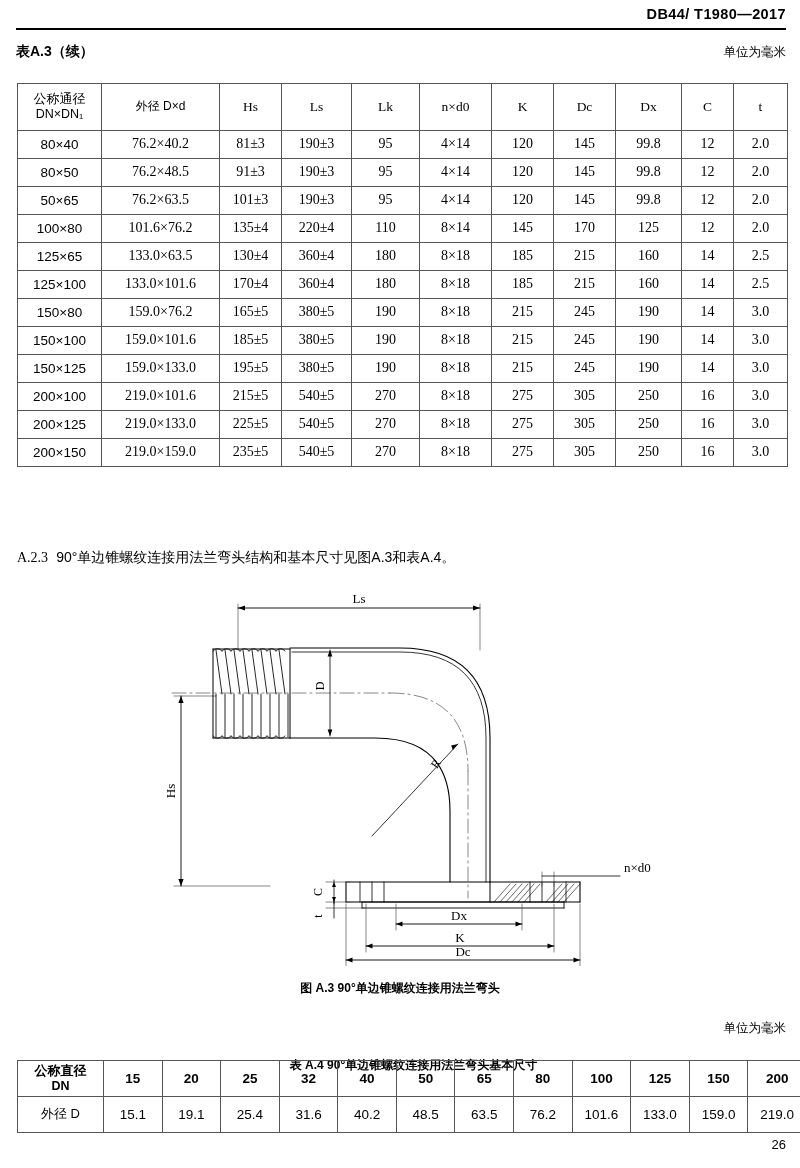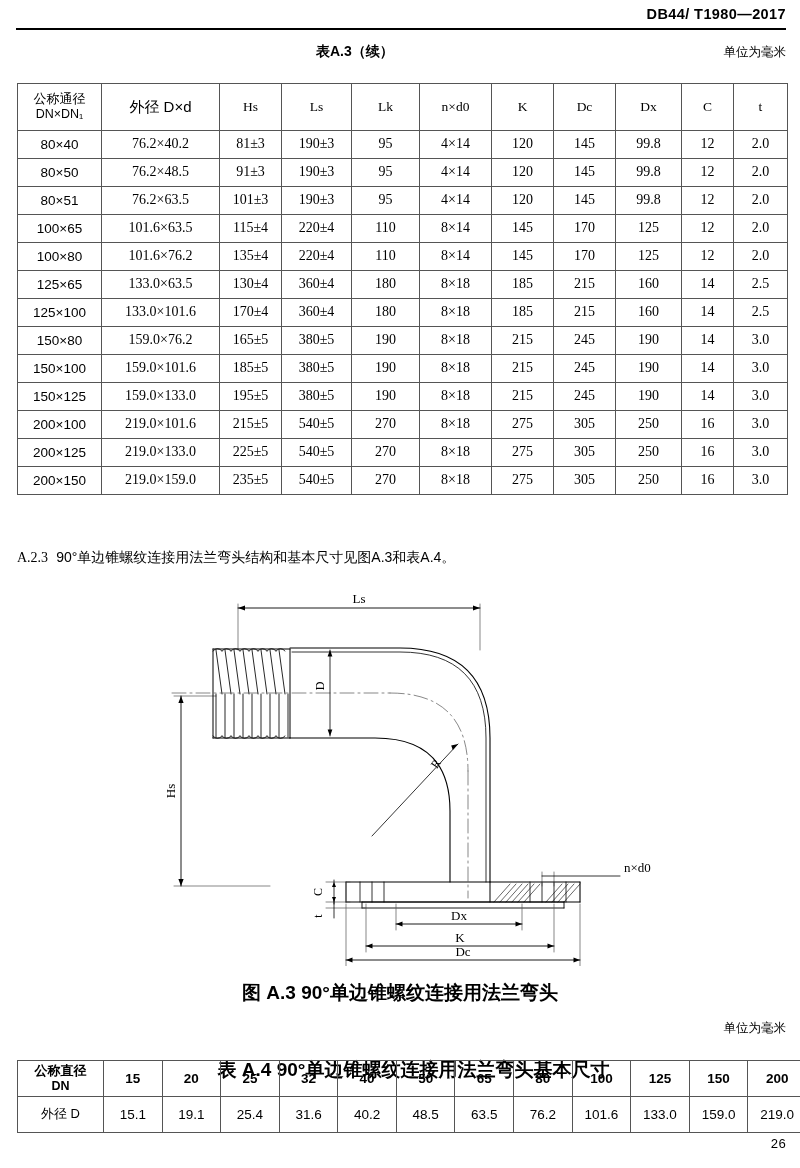--- a/index.html
+++ b/index.html
@@ -46,21 +46,21 @@
     font-size: 14px;
     font-weight: bold;
     white-space: nowrap;
   }
   .unit-note {
     font-family: "Liberation Serif", serif;
     font-size: 12.5px;
     white-space: nowrap;
   }
   #cap-a3 { top: 43px; }
-  #cap-a3 .tbl-title { margin-left: 300px; }
+  #cap-a3 .tbl-title { }
 
   
   table.grid {
     position: absolute;
     border-collapse: collapse;
     table-layout: fixed;
     padding-left: 28px;
   }
   table.grid th, table.grid td {
     border: 1px solid #555;
@@ -89,21 +89,21 @@
   #table-a3 .hz {
     font-family: "Liberation Sans", "DejaVu Sans", sans-serif;
     font-size: 13px;
   }
   #table-a3 .hz-sub {
     display: block;
     font-size: 12.5px;
   }
   #table-a3 .mixhz {
     font-family: "Liberation Sans", "DejaVu Sans", sans-serif;
-    font-size: 15px;
+    font-size: 12px;
   }
   #table-a3 td.num {
     font-family: "Liberation Serif", "DejaVu Serif", serif;
     font-size: 14px;
   }
   #table-a3 td.dn {
     font-family: "Liberation Sans", "DejaVu Sans", sans-serif;
     font-size: 13.5px;
   }
 
@@ -125,21 +125,21 @@
     width: 520px; height: 380px;
   }
   #figure-a3 svg { display: block; }
 
   
   .center-cap {
     position: absolute;
     left: 0; right: 0;
     text-align: center;
     font-family: "Liberation Sans", "DejaVu Sans", sans-serif;
-    font-size: 19px;
+    font-size: 12px;
     font-weight: bold;
   }
   #fig-caption { top: 980px; }
   #cap-a4-title { top: 1057px; padding-left: 27px; }
 
   #cap-a4-unit {
     position: absolute;
     top: 1020px; right: 14px;
     font-family: "Liberation Serif", serif;
     font-size: 12.5px;
@@ -159,21 +159,21 @@
   #table-a4 .hz-sub2 { display: block; font-size: 12.5px; }
   #table-a4 td.num, #table-a4 th.num {
     font-family: "Liberation Sans", "DejaVu Sans", sans-serif;
     font-size: 13.5px;
   }
 
   
   #page-number {
     position: absolute;
     bottom: 16px; right: 14px;
-    font-family: Liberation Mono, monospace;
+    font-family: Liberation Sans, sans-serif;
     font-size: 13px;
   }
 </style>
 </head>
 <body>
 
 <div class="page-header">
   <span>DB44/ T1980—2017</span>
 </div>
 <div class="header-rule"></div>
@@ -237,42 +237,29 @@
         <td class="num">190±3</td>
         <td class="num">95</td>
         <td class="num">4×14</td>
         <td class="num">120</td>
         <td class="num">145</td>
         <td class="num">99.8</td>
         <td class="num">12</td>
         <td class="num">2.0</td>
       </tr>
       <tr>
-        <td class="dn">80×51</td>
+        <td class="dn">50×65</td>
         <td class="num">76.2×63.5</td>
         <td class="num">101±3</td>
         <td class="num">190±3</td>
         <td class="num">95</td>
         <td class="num">4×14</td>
         <td class="num">120</td>
         <td class="num">145</td>
         <td class="num">99.8</td>
-        <td class="num">12</td>
-        <td class="num">2.0</td>
-      </tr>
-      <tr>
-        <td class="dn">100×65</td>
-        <td class="num">101.6×63.5</td>
-        <td class="num">115±4</td>
-        <td class="num">220±4</td>
-        <td class="num">110</td>
-        <td class="num">8×14</td>
-        <td class="num">145</td>
-        <td class="num">170</td>
-        <td class="num">125</td>
         <td class="num">12</td>
         <td class="num">2.0</td>
       </tr>
       <tr>
         <td class="dn">100×80</td>
         <td class="num">101.6×76.2</td>
         <td class="num">135±4</td>
         <td class="num">220±4</td>
         <td class="num">110</td>
         <td class="num">8×14</td>

